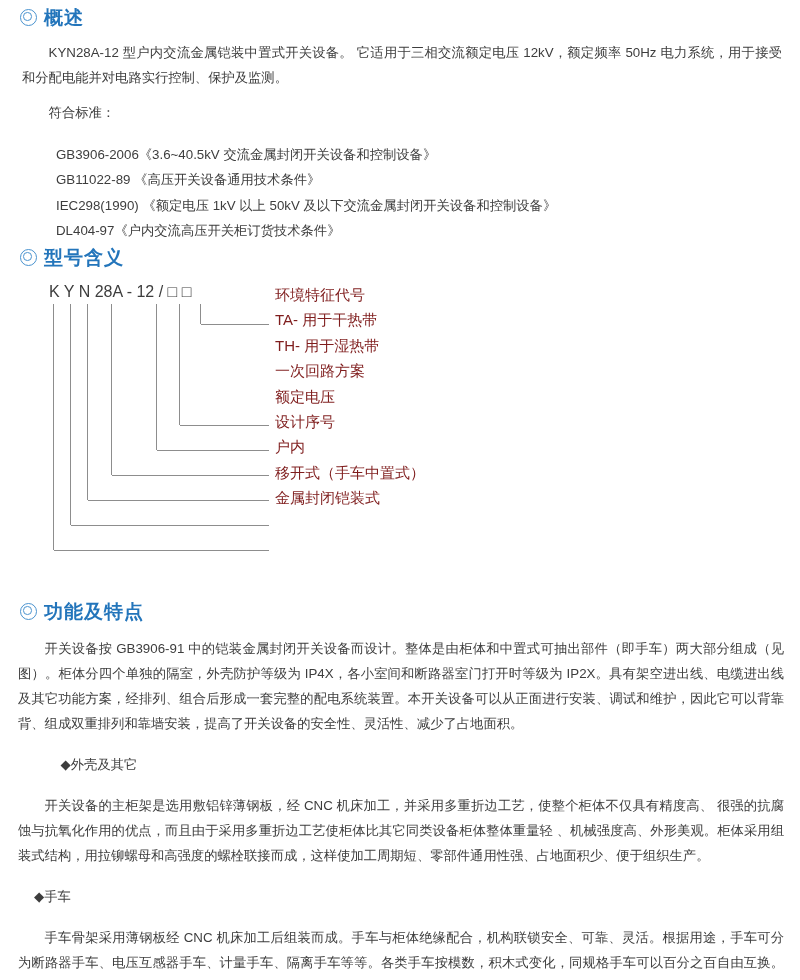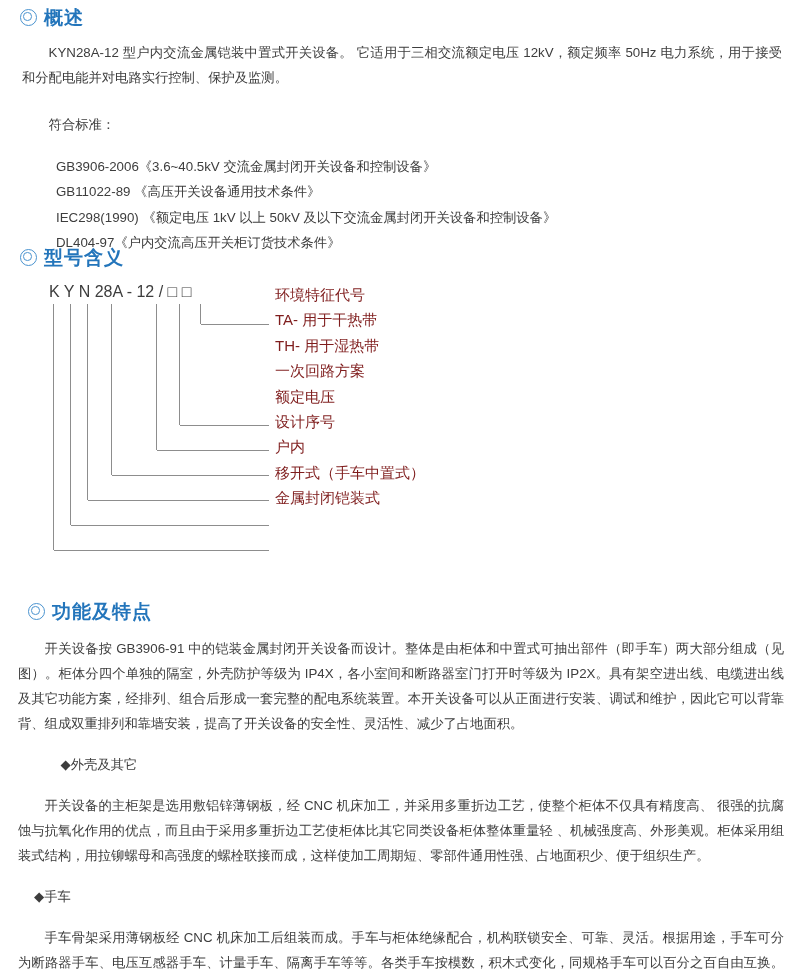--- a/index.html
+++ b/index.html
@@ -66,21 +66,21 @@
   .sub-head.ind{ text-indent:2em; }
 
   
   #sec1-head{ position:absolute; left:20px; top:8px; }
   #sec1-body{ position:absolute; left:22px; top:40px; width:760px; }
   #sec1-std { position:absolute; left:22px; top:100px; width:600px; }
 
   #sec2-head{ position:absolute; left:20px; top:248px; }
   #diagram  { position:absolute; left:0px;  top:282px; width:800px; height:300px; }
 
-  #sec3-head{ position:absolute; left:28px; top:602px; }
+  #sec3-head{ position:absolute; left:20px; top:602px; }
   #sec3-body{ position:absolute; left:18px; top:636px; width:766px; }
 
   
   .dg-wrap{ position:relative; width:800px; height:300px;margin-left:13px; }
   .dg-code{
     position:absolute;
     left:36px; top:0px;
     font-size:16px;
     letter-spacing:0px;
     color:#3d3d3d;
@@ -105,21 +105,21 @@
   <div class="sec-head" id="sec1-head">
     <span class="ring"></span>
     <span>概述</span>
   </div>
 
   <div id="sec1-body">
     <p class="para indent2">KYN28A-12 型户内交流金属铠装中置式开关设备。 它适用于三相交流额定电压 12kV，额定频率 50Hz 电力系统，用于接受和分配电能并对电路实行控制、保护及监测。</p>
   </div>
 
   <div id="sec1-std">
-    <p class="para indent2" style="line-height:25.5px;margin-top:12px;">符合标准：</p>
+    <p class="para indent2" style="line-height:25.5px;">符合标准：</p>
     <ul class="std-list">
       <li>GB3906-2006《3.6~40.5kV 交流金属封闭开关设备和控制设备》</li>
       <li>GB11022-89 《高压开关设备通用技术条件》</li>
       <li>IEC298(1990) 《额定电压 1kV 以上 50kV 及以下交流金属封闭开关设备和控制设备》</li>
       <li>DL404-97《户内交流高压开关柜订货技术条件》</li>
     </ul>
   </div>
 
   <div class="sec-head" id="sec2-head">
     <span class="ring"></span>

